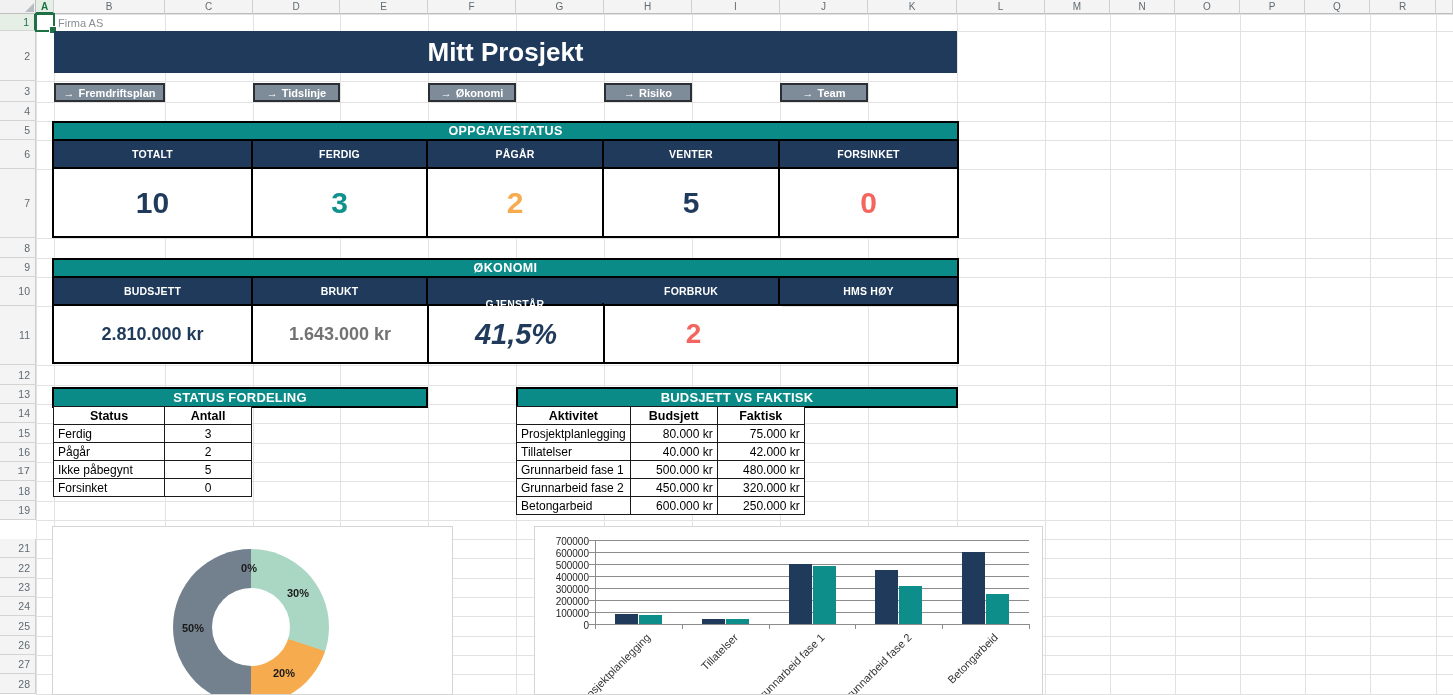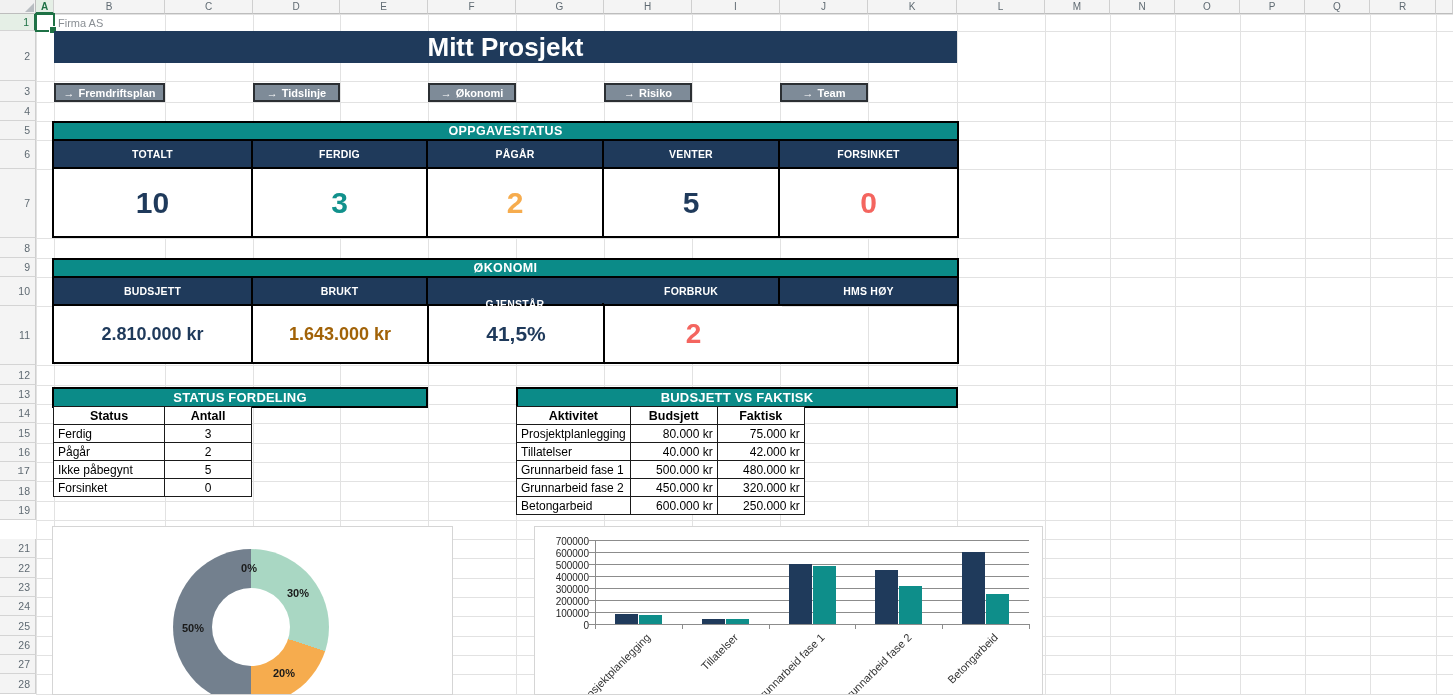--- a/index.html
+++ b/index.html
@@ -26,21 +26,21 @@
           display:flex;align-items:center;justify-content:center;gap:4px;cursor:default;}
   .section{position:absolute;box-sizing:border-box;}
   .sec-title{box-sizing:border-box;border:2px solid #000;height:20px;color:#fff;font-weight:bold;font-size:12.5px;letter-spacing:.4px;
              display:flex;align-items:center;justify-content:center;}
   .sec-row{box-sizing:border-box;border:2px solid #000;margin-top:-2px;display:flex;}
   .sec-cell{box-sizing:border-box;border-right:2px solid #000;display:flex;align-items:center;justify-content:center;}
   .sec-cell:last-child{border-right:none;}
   .hdr-cell{color:#fff;font-size:10.5px;font-weight:bold;letter-spacing:.2px;}
   .val-cell{background:#fff;font-weight:bold;font-size:30px;}
   .val-kr{font-size:18px;}
-  .val-pct{font-size:21px;}
+  .val-pct{font-size:29px;font-style:italic;}
   .val-big{font-size:28px;}
   .mini-title{box-sizing:border-box;border:2px solid #000;height:21px;color:#fff;font-weight:bold;font-size:13px;
               display:flex;align-items:center;justify-content:center;letter-spacing:.2px;}
   table.mini{border-collapse:collapse;background:#fff;table-layout:fixed;}
   table.mini td,table.mini th{border:1px solid #1a1a1a;font-size:12px;padding:0 4px;height:18px;overflow:hidden;white-space:nowrap;box-sizing:border-box;}
   table.mini th{font-weight:bold;text-align:center;font-size:12.5px;}
   td.t-left{text-align:left;}
   td.t-center{text-align:center;}
   td.t-right{text-align:right;}
   .chart-panel{background:#fff;border:1px solid #d5d5d5;overflow:hidden;}
@@ -157,21 +157,21 @@
       <div class="rowhead" style="top:674px;height:20px;">28</div>
     </div>
   <div id="selectall" class="abs"></div>
 
   <div id="cell-b1" class="abs">Firma AS</div>
 
   <div id="sel-a1" class="abs">
       <span class="handle"></span>
     </div>
 
-  <div id="banner" class="abs" style="left: 54px; top: 31px; width: 903px; height: 32px; background: rgb(31, 58, 91);">
+  <div id="banner" class="abs" style="left: 54px; top: 31px; width: 903px; height: 42px; background: rgb(31, 58, 91);">
     <span>Mitt Prosjekt</span>
   </div>
 
   <div class="navbtn abs" style="left: 54px; top: 83px; width: 111px; background: rgb(126, 139, 152);">
     <span>→</span>
       <span>Fremdriftsplan</span>
   </div>
   <div class="navbtn abs" style="left: 253px; top: 83px; width: 87px; background: rgb(126, 139, 152);">
     <span>→</span>
       <span>Tidslinje</span>
@@ -211,21 +211,21 @@
     <div class="sec-title" style="background: rgb(11, 139, 136);">ØKONOMI</div>
     <div class="sec-row" style="height: 30px; background: rgb(31, 58, 91);">
       <div class="sec-cell hdr-cell" style="width: 199px; background: rgb(31, 58, 91);">BUDSJETT</div>
       <div class="sec-cell hdr-cell" style="width: 175px; background: rgb(31, 58, 91);">BRUKT</div>
       <div class="sec-cell hdr-cell" style="width: 176px; background: rgb(31, 58, 91); margin-top: 25px;">GJENSTÅR</div>
       <div class="sec-cell hdr-cell" style="width: 176px; background: rgb(31, 58, 91);">FORBRUK</div>
       <div class="sec-cell hdr-cell" style="width: 177px; background: rgb(31, 58, 91);">HMS HØY</div>
     </div>
     <div class="sec-row" style="height:60px;">
       <div class="sec-cell val-cell val-kr" style="width: 199px; color: rgb(31, 58, 91);">2.810.000 kr</div>
-      <div class="sec-cell val-cell val-kr" style="width: 176px; color: #a16207;">1.643.000 kr</div>
+      <div class="sec-cell val-cell val-kr" style="width: 176px; color: #737373;">1.643.000 kr</div>
       <div class="sec-cell val-cell val-pct" style="width: 176px; color: rgb(31, 58, 91);">41,5%</div>
       <div class="sec-cell val-cell val-big" style="width: 177px; color: rgb(244, 101, 95);">2</div>
     </div>
   </div>
 
   <div class="mini-title abs" style="left: 52px; top: 387px; width: 376px; background: rgb(11, 139, 136);">STATUS FORDELING</div>
   <table class="mini abs" style="left:53px;top:406px;">
     <tbody>
         <tr>
       <th style="width:111px;">Status</th>

